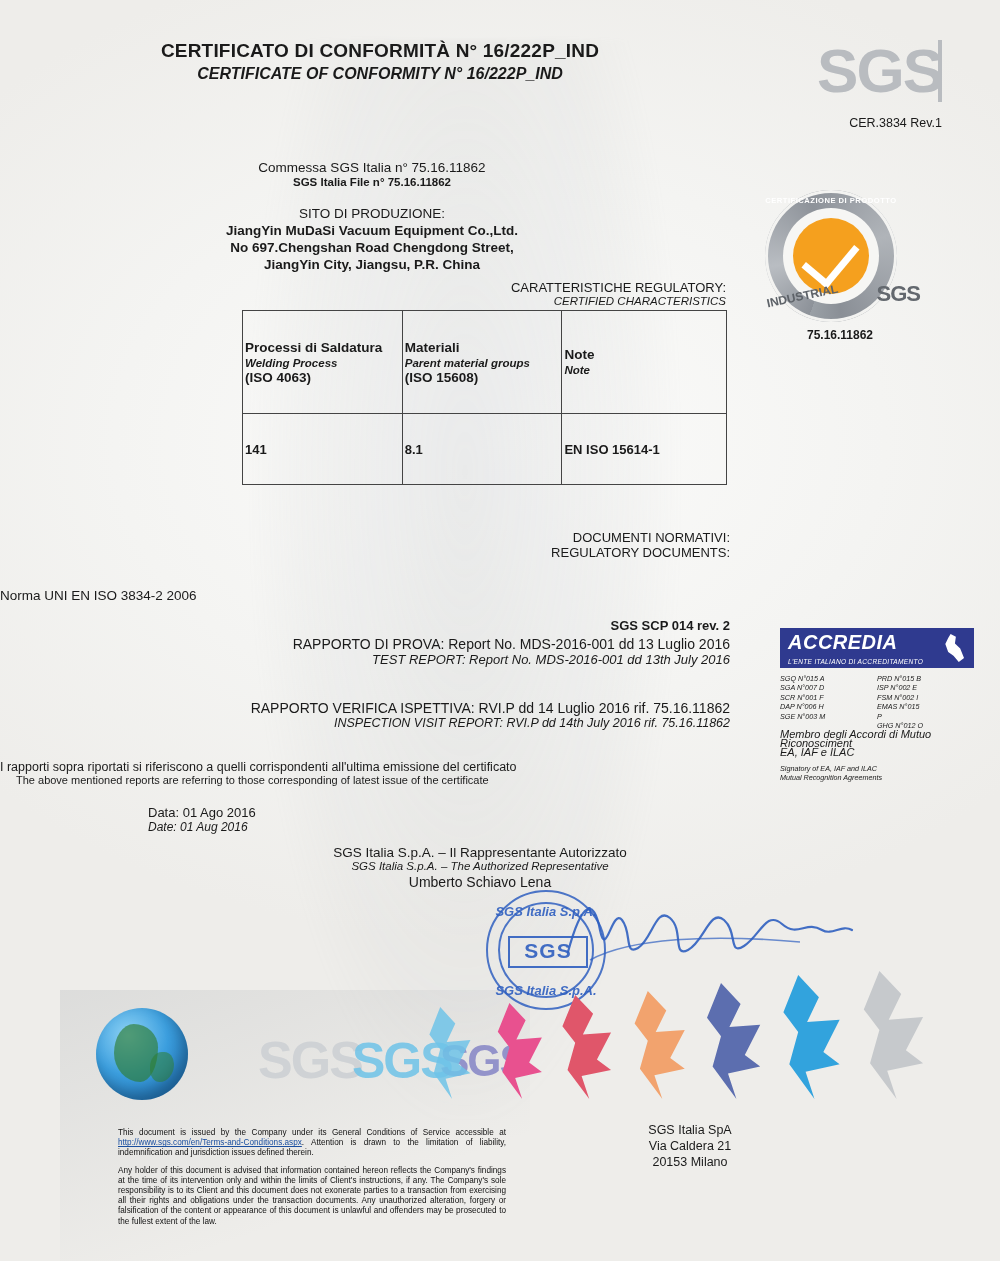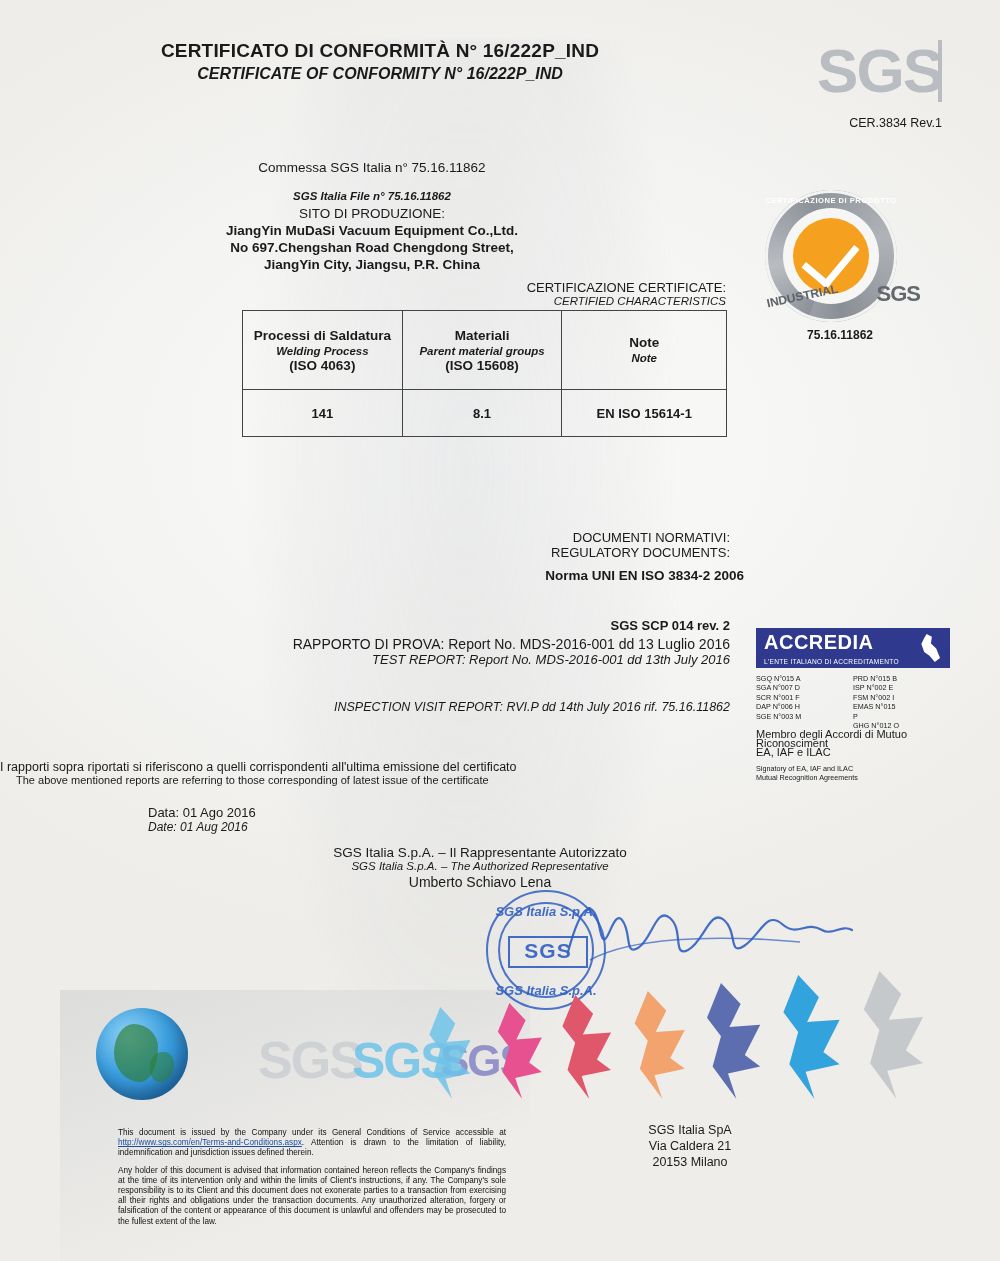--- a/index.html
+++ b/index.html
@@ -43,21 +43,21 @@
     font-family:"Liberation Sans", sans-serif;
   }
   .sgs-logo .bar{
     position:absolute;right:0;top:6px;width:4px;height:62px;background:#b9bcc0;
   }
   .rev{position:absolute;right:58px;top:116px;font-size:12.5px;}
 
   
   .commessa{position:absolute;left:0;top:160px;width:744px;text-align:center;}
   .commessa .l1{font-size:13.5px;}
-  .commessa .l2{font-size:11.5px;font-style:italic;font-weight:bold;margin-top:15px;}
+  .commessa .l2{font-size:11.5px;font-weight:bold;margin-top:1px;}
 
   .site{position:absolute;left:0;top:205px;width:744px;text-align:center;font-size:13.5px;font-weight:bold;line-height:17px;}
 
   .car{position:absolute;left:0;top:280px;width:744px;text-align:right;padding-right:18px;box-sizing:border-box;}
   .car .l1{font-size:13px;}
   .car .l2{font-size:11.5px;font-style:italic;}
 
   
   .seal{position:absolute;left:760px;top:190px;width:160px;height:135px;}
   .seal .ring{
@@ -87,52 +87,52 @@
     position:absolute;right:0px;bottom:18px;font-size:22px;font-weight:bold;color:#63686e;letter-spacing:-1px;
   }
   .seal .indus{
     position:absolute;left:6px;bottom:22px;font-size:12px;font-weight:bold;color:#5d6268;letter-spacing:0px;transform:rotate(-12deg);
   }
   .seal-num{position:absolute;left:760px;top:328px;width:160px;text-align:center;font-size:12px;font-weight:bold;}
 
   
   table{border-collapse:collapse;}
   .tbl1{position:absolute;left:242px;top:310px;width:485px;font-size:13px;}
-  .tbl1 td,.tbl1 th{border:1px solid #444;text-align:center;vertical-align:middle;padding:8px 2px;}
+  .tbl1 td,.tbl1 th{border:1px solid #444;vertical-align:middle;padding:20px 2px;}
   .tbl1 .hd{height:62px;}
   .tbl1 .it{font-style:italic;font-weight:bold;font-size:11.5px;}
   .tbl1 .bd{height:30px;font-weight:bold;}
   .tbl1 .hd b{font-size:13.5px;}
 
   .tbl2{position:absolute;left:258px;top:448px;width:400px;font-size:13px;}
   .tbl2 td{border:1px solid #444;text-align:center;vertical-align:middle;padding:5px 4px;}
   .tbl2 .left{width:215px;}
   .tbl2 b{font-size:13px;}
   .tbl2 .it{font-style:italic;font-weight:bold;font-size:11.5px;}
 
   
   .docs{position:absolute;left:0;top:530px;width:744px;text-align:right;padding-right:14px;box-sizing:border-box;}
   .docs .l1{font-size:13px;}
   .docs .l2{font-size:13px;}
-  .norma{position:absolute;left:0;top:568px;width:744px;text-align:right;font-size:13.5px;font-weight:bold;}
+  .norma{position:absolute;left:0;top:588px;width:744px;text-align:left;font-size:13.5px;font-weight:normal;}
 
   .scp{position:absolute;left:0;top:618px;width:744px;text-align:right;padding-right:14px;box-sizing:border-box;font-size:13px;font-weight:bold;}
   .rap1{position:absolute;left:0;top:636px;width:744px;text-align:right;padding-right:14px;box-sizing:border-box;font-size:14px;}
   .rap1 .it{font-style:italic;font-size:13px;}
   .rap2{position:absolute;left:0;top:700px;width:744px;text-align:right;padding-right:14px;box-sizing:border-box;font-size:14px;}
   .rap2 .it{font-style:italic;font-size:12.5px;padding-left:15px;}
 
   .note-ref{position:absolute;left:0;top:760px;width:960px;text-align:left;font-size:12.5px;}
   .note-ref .it{font-size:11px;padding-left:16px;}
 
   .data{position:absolute;left:148px;top:805px;font-size:13px;}
   .data .it{font-style:italic;font-size:12px;}
 
   
-  .accredia{position:absolute;left:756px;top:628px;width:194px;}
+  .accredia{position:absolute;left:780px;top:628px;width:194px;font-style:italic;}
   .acc-box{
     width:194px;height:40px;background:#2f3a8f;color:#fff;position:relative;
   }
   .acc-box .nm{position:absolute;left:8px;top:3px;font-size:20px;font-weight:bold;letter-spacing:.5px;}
   .acc-box .sub{position:absolute;left:8px;bottom:3px;font-size:6.6px;letter-spacing:.3px;}
   .acc-box .boot{position:absolute;right:9px;top:6px;width:24px;height:28px;
      background:linear-gradient(135deg,#fff 0%,#fff 100%);
      clip-path:polygon(40% 0,62% 10%,58% 34%,80% 52%,96% 86%,74% 100%,52% 78%,30% 64%,18% 36%,30% 14%);}
   .acc-codes{display:flex;font-size:7.2px;line-height:9.4px;margin-top:6px;}
   .acc-codes div{width:50%;}
@@ -213,21 +213,21 @@
   </div>
 
   <div class="site">
     <div style="font-weight:normal">SITO DI PRODUZIONE:</div>
     <div>JiangYin MuDaSi Vacuum Equipment Co.,Ltd.</div>
     <div>No 697.Chengshan Road Chengdong Street,</div>
     <div>JiangYin City, Jiangsu, P.R. China</div>
   </div>
 
   <div class="car">
-    <div class="l1">CERTIFICAZIONE CERTIFICATE:</div>
+    <div class="l1">CARATTERISTICHE REGULATORY:</div>
     <div class="l2">CERTIFIED CHARACTERISTICS</div>
   </div>
 
   <div class="seal">
     <div class="ring"></div>
     <div class="inner"></div>
     <div class="check"></div>
     <div class="txt-top">
       <div class="ct" style="top:2px;font-size:7.6px;">CERTIFICAZIONE DI PRODOTTO</div>
     </div>
@@ -268,20 +268,21 @@
     <div class="l2">REGULATORY DOCUMENTS:</div>
   </div>
   <div class="norma">Norma UNI EN ISO 3834-2 2006</div>
 
   <div class="scp">SGS SCP 014 rev. 2</div>
   <div class="rap1">
     <div>RAPPORTO DI PROVA: Report No. MDS-2016-001 dd 13 Luglio 2016</div>
     <div class="it">TEST REPORT: Report No. MDS-2016-001 dd 13th July 2016</div>
   </div>
   <div class="rap2">
+    <div>RAPPORTO VERIFICA ISPETTIVA: RVI.P dd 14 Luglio 2016 rif. 75.16.11862</div>
     <div class="it">INSPECTION VISIT REPORT: RVI.P dd 14th July 2016 rif. 75.16.11862</div>
   </div>
   <div class="note-ref">
     <div>I rapporti sopra riportati si riferiscono a quelli corrispondenti  all'ultima emissione del certificato</div>
     <div class="it">The above mentioned reports are referring to those corresponding of  latest issue of the certificate</div>
   </div>
 
   <div class="accredia">
     <div class="acc-box">
       <div class="nm">ACCREDIA</div>

